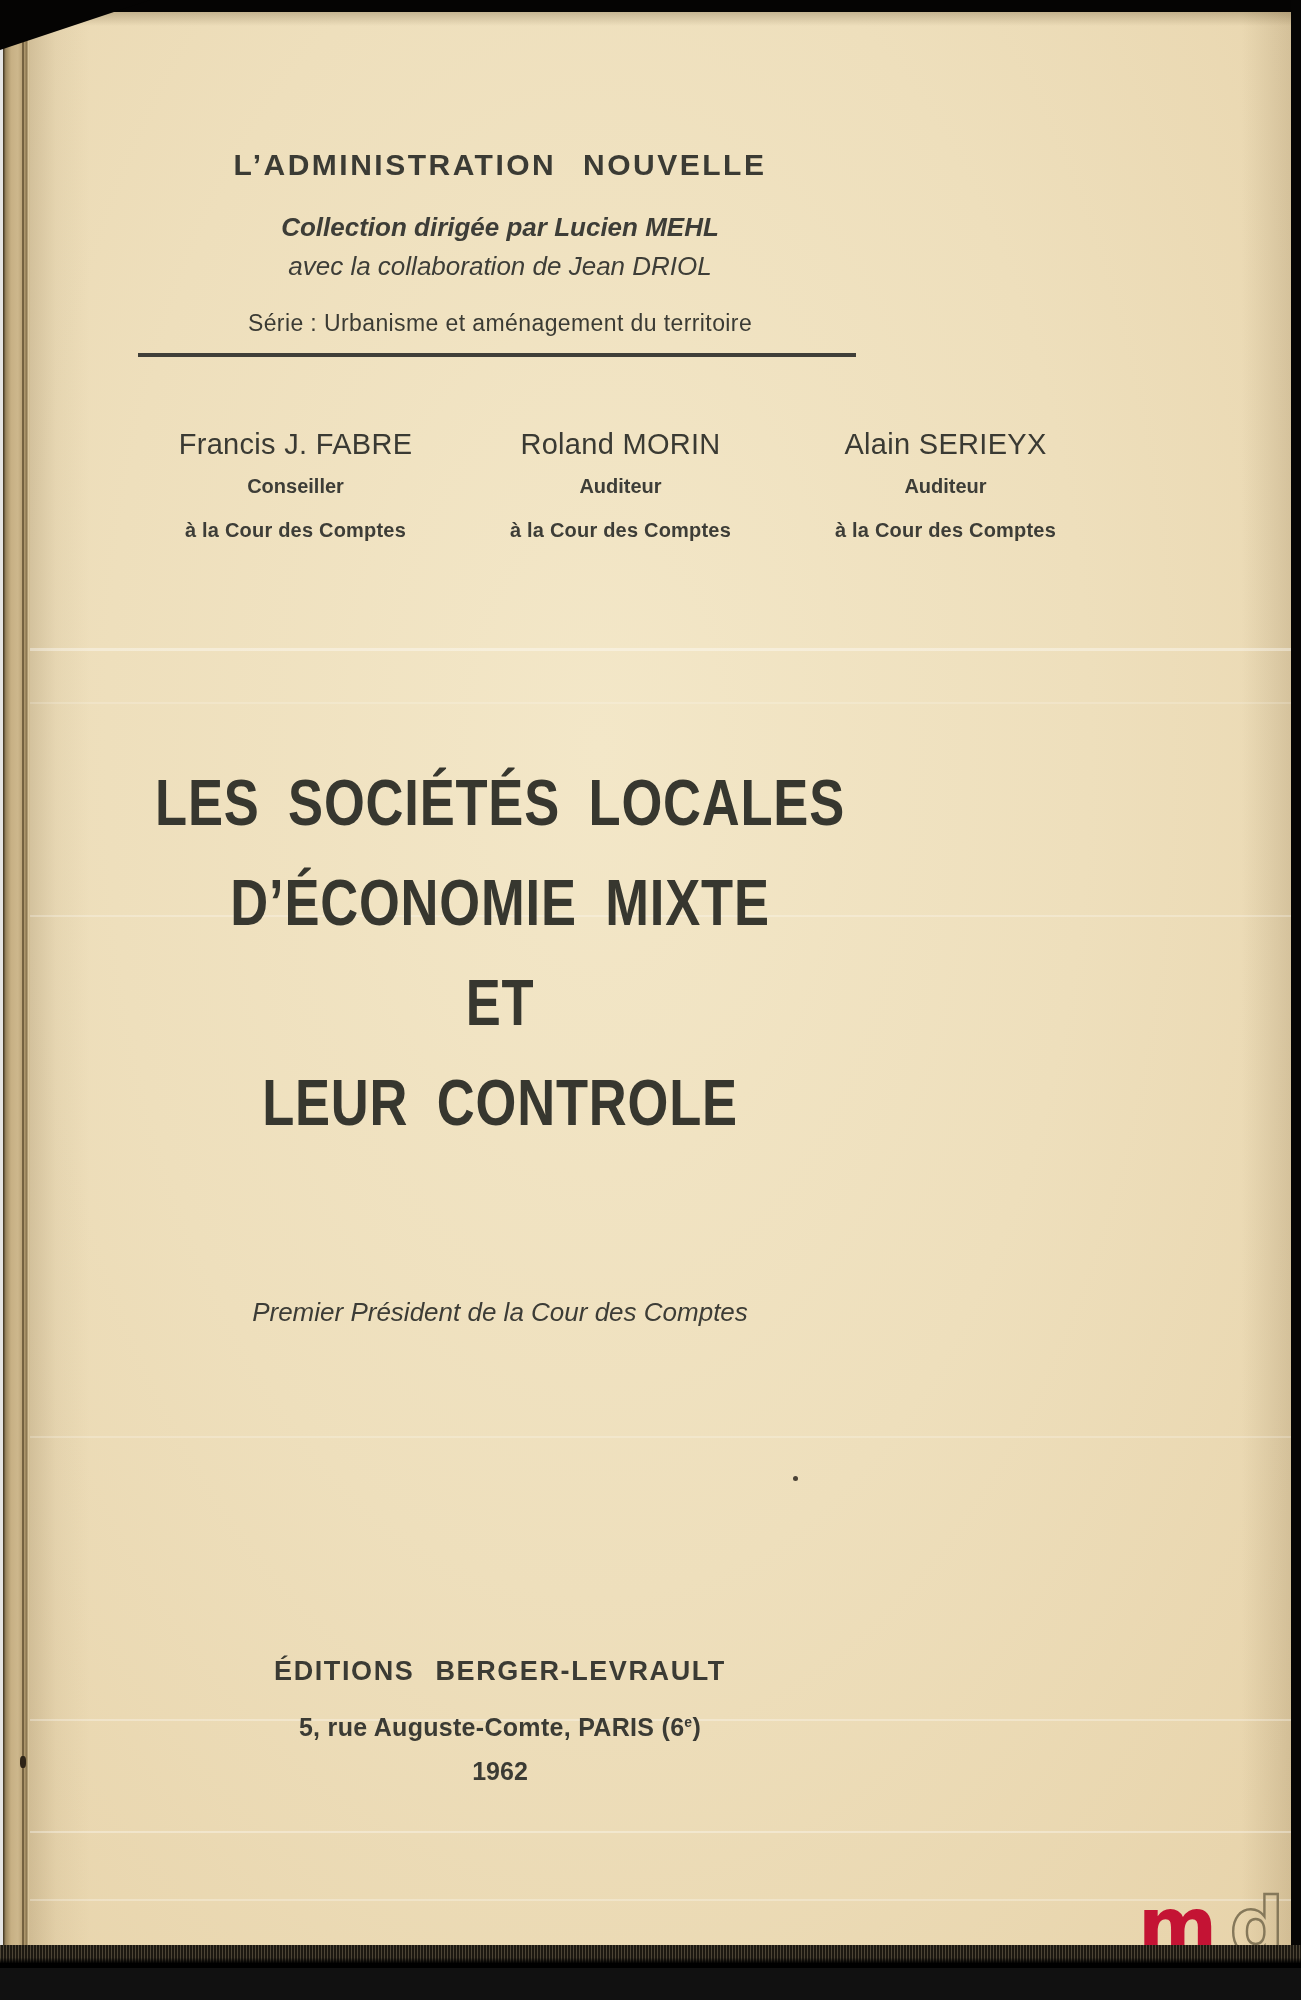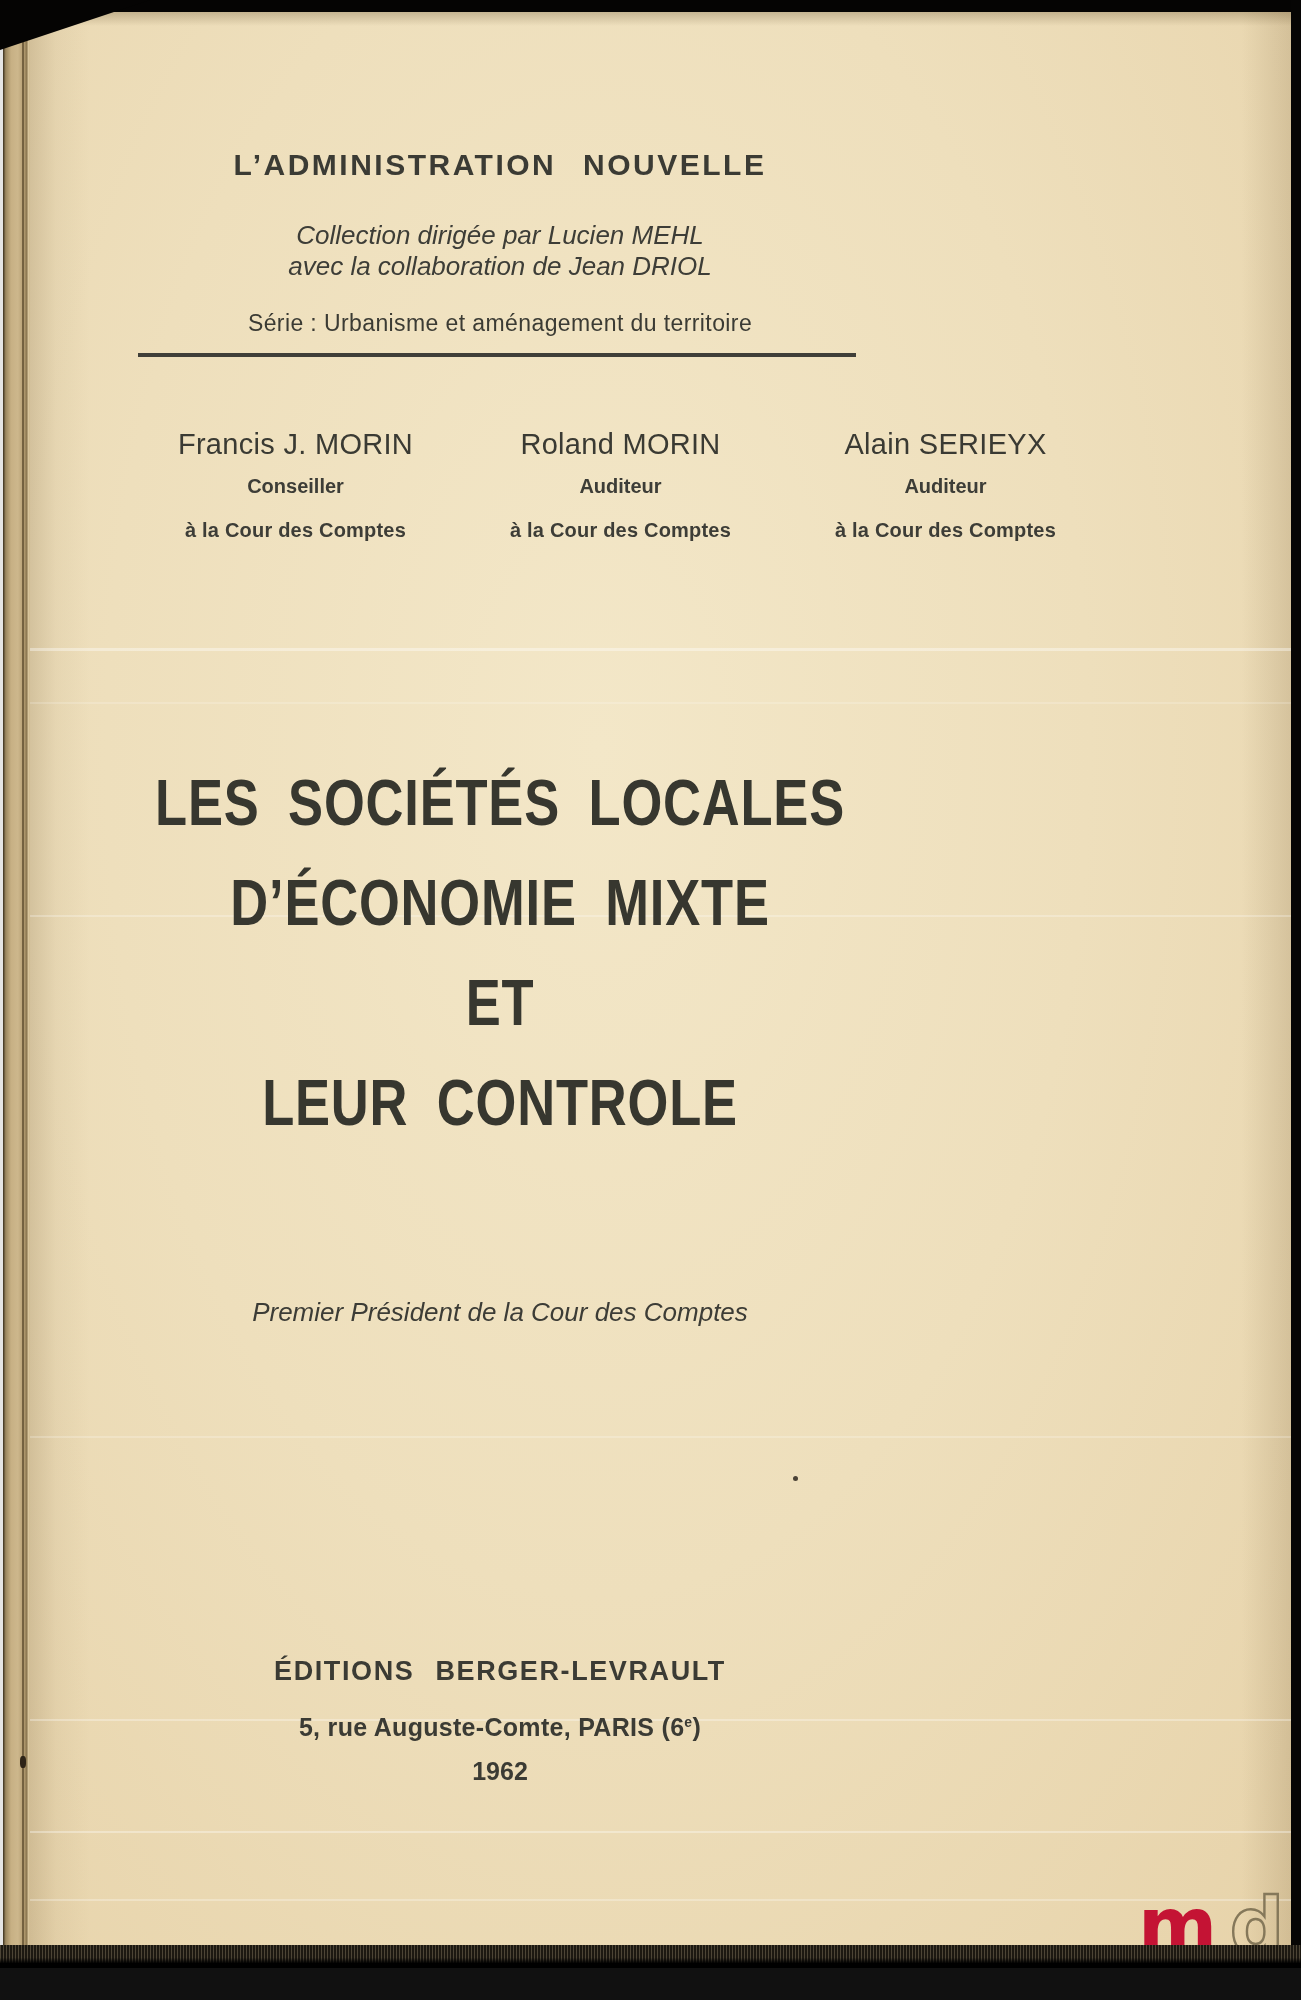--- a/index.html
+++ b/index.html
@@ -31,21 +31,21 @@
   .s5{top:1719px;height:2px;background:rgba(255,255,255,.30);}
   .s6{top:1831px;height:2px;background:rgba(255,255,255,.34);}
   .s7{top:1899px;height:2px;background:rgba(255,255,255,.28);}
   .s8{top:1953px;height:2px;background:rgba(255,255,255,.20);}
   .speck{position:absolute;z-index:6;background:#4a4236;border-radius:50%;}
   .speck-a{left:793px;top:1476px;width:5px;height:5px;}
   .speck-b{left:20px;top:1756px;width:6px;height:12px;background:#2e2417;border-radius:40%;}
   .col{position:absolute;left:60px;width:880px;text-align:center;z-index:5;}
   .collection-title{top:148px;font-size:30px;font-weight:700;letter-spacing:2.5px;word-spacing:16px;color:#3b3b34;}
   .it{font-style:italic;}
-  .collection-l1{top:220px;font-size:26px;font-weight:400;color:#3d3d37;}
+  .collection-l1{top:212px;font-size:26px;font-weight:700;color:#3d3d37;}
   .collection-l2{top:251px;font-size:26px;font-weight:500;color:#3d3d37;text-align:center;}
   .series{top:310px;font-size:23px;color:#3b3b34;letter-spacing:.4px;}
   .series .lbl{font-weight:400;}
   .series .val{font-weight:400;}
   .rule{position:absolute;top:353px;left:138px;width:718px;height:4px;background:#403f39;z-index:5;}
   .authors{position:absolute;top:428px;left:133px;width:975px;display:flex;z-index:5;}
   .author{flex:1;text-align:center;}
   .author .name{font-size:29px;font-weight:400;color:#3a3a33;letter-spacing:.3px;}
   .author .role{margin-top:14px;font-size:20px;font-weight:700;color:#3d3d37;}
   .author .affil{margin-top:21px;font-size:20px;font-weight:700;color:#3d3d37;letter-spacing:.2px;}
@@ -91,21 +91,21 @@
 
   <div class="col series">
     <span class="lbl">Série :</span>
     <span> </span>
     <span class="val">Urbanisme et aménagement du territoire</span>
   </div>
   <div class="rule"></div>
 
   <div class="authors">
     <div class="author">
-      <div class="name">Francis J. MORIN</div>
+      <div class="name">Francis J. FABRE</div>
       <div class="role">Conseiller</div>
       <div class="affil">à la Cour des Comptes</div>
     </div>
     <div class="author">
       <div class="name">Roland MORIN</div>
       <div class="role">Auditeur</div>
       <div class="affil">à la Cour des Comptes</div>
     </div>
     <div class="author">
       <div class="name">Alain SERIEYX</div>

